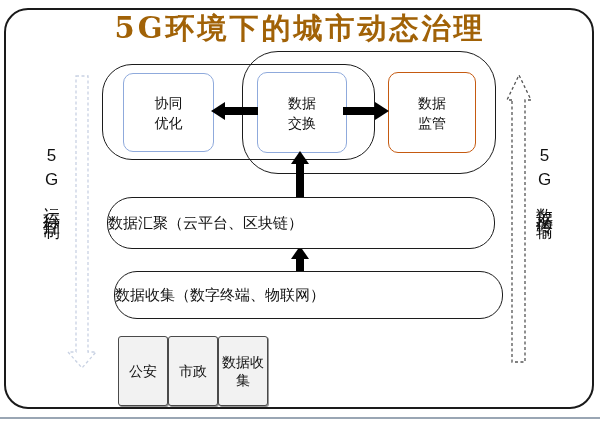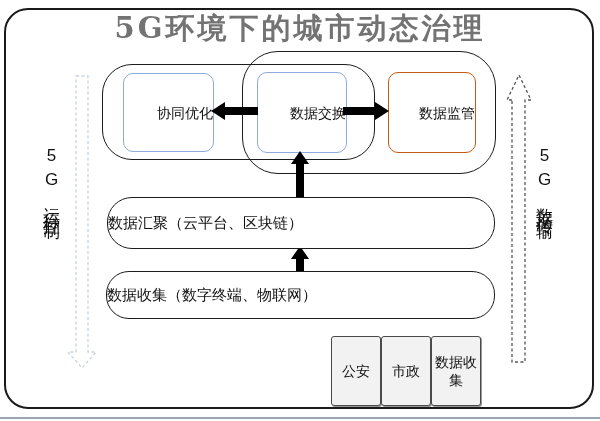--- a/index.html
+++ b/index.html
@@ -10,29 +10,29 @@
   .frame {
     position:absolute; left:4px; top:8px; width:586px; height:397px;
     border:2px solid #1a1a1a; border-radius:24px;
   }
   .bottom-edge {
     position:absolute; left:0; top:417px; width:600px; height:2px; background:#9aa6b4;
   }
   .title {
     position:absolute; left:0; top:9px; width:100%; text-align:center;
     font-family:"DejaVu Serif", serif; font-weight:bold; font-size:29px;
-    letter-spacing:3px; color:#737373; white-space:nowrap;
+    letter-spacing:3px; color:#a16207; white-space:nowrap;
   }
   .group { position:absolute; border:1.5px solid #1c1c1c; }
   .group-left  { left:102px; top:64px; width:271px; height:94px;  border-radius:30px; }
   .group-right { left:242px; top:51px; width:252px; height:121px; border-radius:36px; }
 
   .node {
-    position:absolute; display:flex; align-items:center;
-    justify-content:flex-end; background:#fff; font-size:14px; line-height:20px;
+    position:absolute; display:flex; flex-direction:column; align-items:center;
+    justify-content:center; background:#fff; font-size:14px; line-height:20px;
   }
   .n-collab    { left:123px; top:73px; width:89px; height:77px; border:1.6px solid #8faadc; border-radius:10px; }
   .n-exchange  { left:257px; top:72px; width:88px; height:79px; border:1.6px solid #8faadc; border-radius:10px; }
   .n-supervise { left:388px; top:72px; width:86px; height:79px; border:1.6px solid #c55a11; border-radius:10px; }
 
   .sh { position:absolute; background:#000; }
   .tri { position:absolute; width:0; height:0; }
   .a-left-shaft  { left:224px; top:107px; width:34px; height:8px; }
   .a-left-head   { left:211px; top:102px; border-top:9px solid transparent; border-bottom:9px solid transparent; border-right:14px solid #000; }
   .a-right-shaft { left:343px; top:107px; width:34px; height:8px; }
@@ -40,23 +40,23 @@
   .a-up1-shaft   { left:296px; top:163px; width:8px; height:35px; }
   .a-up1-head    { left:291px; top:151px; border-left:9px solid transparent; border-right:9px solid transparent; border-bottom:13px solid #000; }
   .a-up2-shaft   { left:296px; top:258px; width:8px; height:14px; }
   .a-up2-head    { left:291px; top:246px; border-left:9px solid transparent; border-right:9px solid transparent; border-bottom:13px solid #000; }
 
   .bar {
     position:absolute; display:flex; align-items:center; justify-content:flex-start;
     border:1.6px solid #1c1c1c; background:#fff; font-size:15px;
   }
   .bar-agg { left:107px; top:197px; width:386px; height:50px; border-radius:25px; }
-  .bar-col { left:106px; top:271px; width:387px; height:46px; border-radius:23px; }
+  .bar-col { left:114px; top:271px; width:387px; height:46px; border-radius:23px; }
 
-  .domains { position:absolute; left:118px; top:336px; width:363px; display:flex; justify-content:flex-end; }
+  .domains { position:absolute; left:118px; top:336px; width:363px; display:flex; justify-content:flex-start; }
   .domain {
     width:50px; height:70px; box-sizing:border-box; background:#f2f2f2;
     border:1.5px solid #4a4a4a; border-radius:3px; box-shadow:1px 1px 0 #999;
     display:flex; align-items:center; justify-content:center; text-align:center;
     font-size:14px; line-height:18px; padding:0 2px;
   }
 
   .dash-svg { position:absolute; }
   .dash-left-svg  { left:60px;  top:70px; }
   .dash-right-svg { left:500px; top:68px; }

